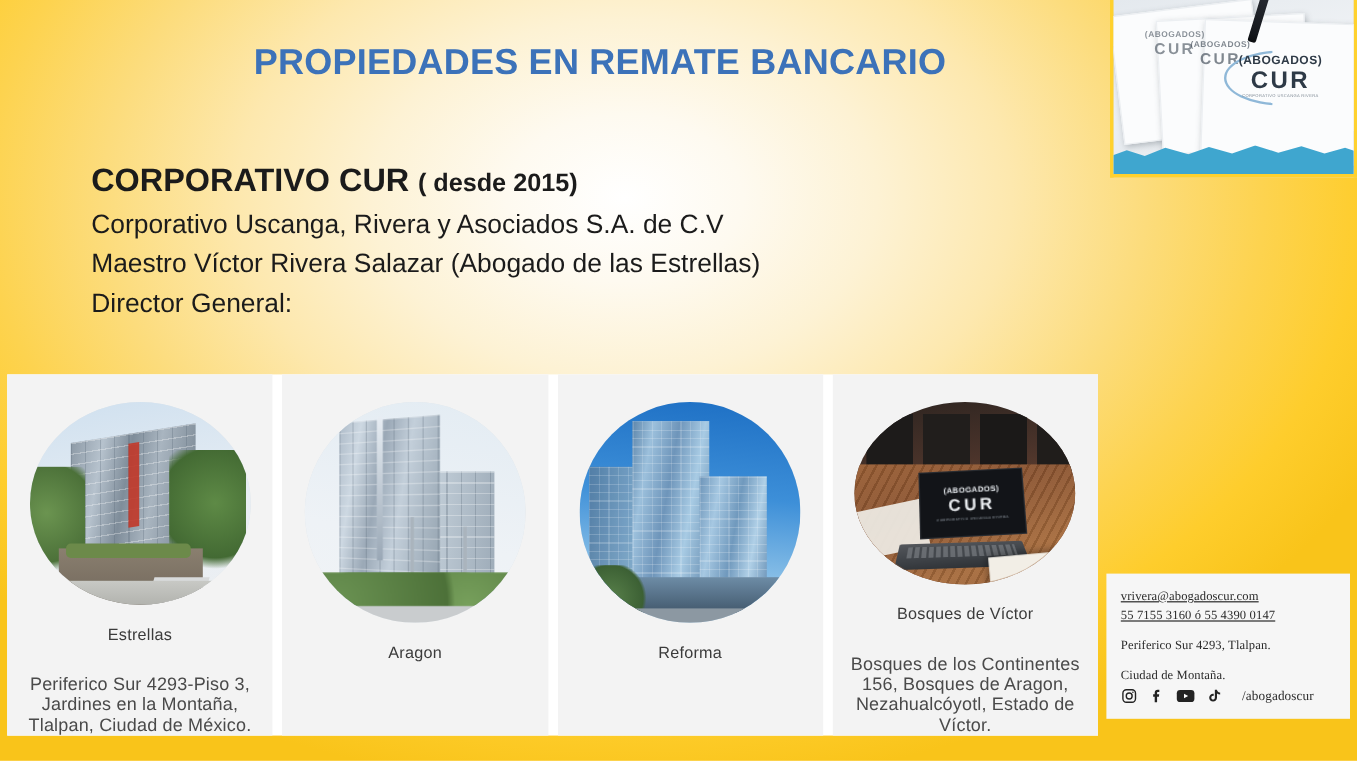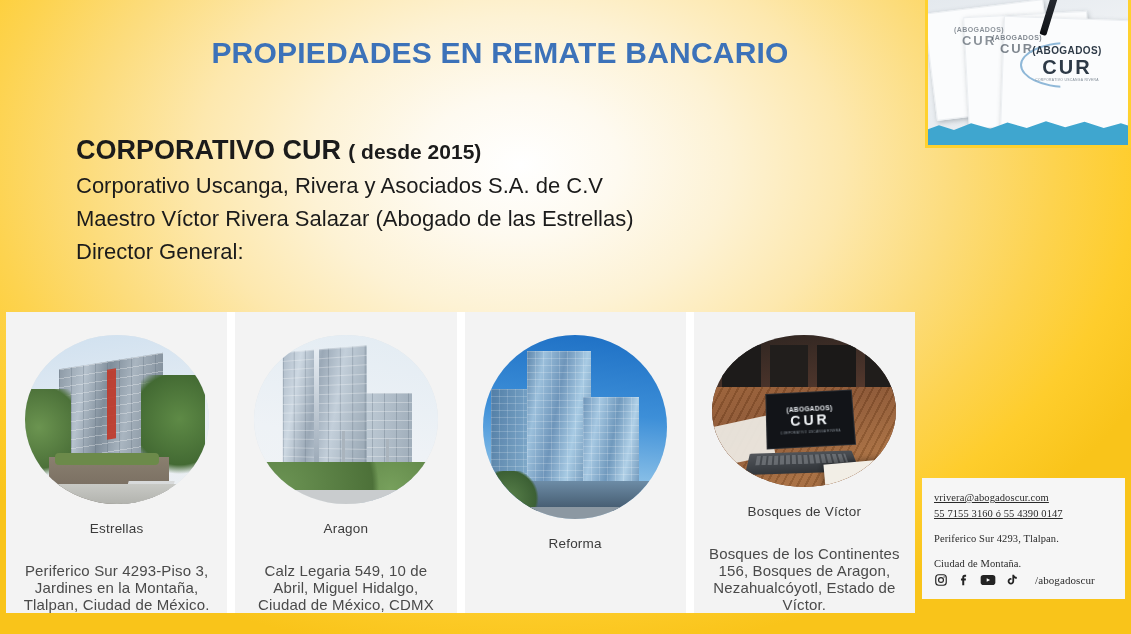--- a/index.html
+++ b/index.html
@@ -458,21 +458,20 @@
       <div class="t2-tower">
         <div class="t2-grid"></div>
       </div>
       <div class="t2-spine"></div>
       <div class="t2-pole"></div>
       <div class="t2-pole2"></div>
       <div class="t2-trees"></div>
       <div class="t2-ground"></div>
     </div>
     <div class="card-title">Aragon</div>
-    <div class="card-addr">Calz Legaria 549, 10 de Abril, Miguel Hidalgo, Ciudad de México, CDMX</div>
   </div>
 
   <div class="card">
     <div class="thumb">
       <div class="t3-sky"></div>
       <div class="t3-tC">
         <div class="t3-facet"></div>
       </div>
       <div class="t3-tA">
         <div class="t3-facet"></div>

